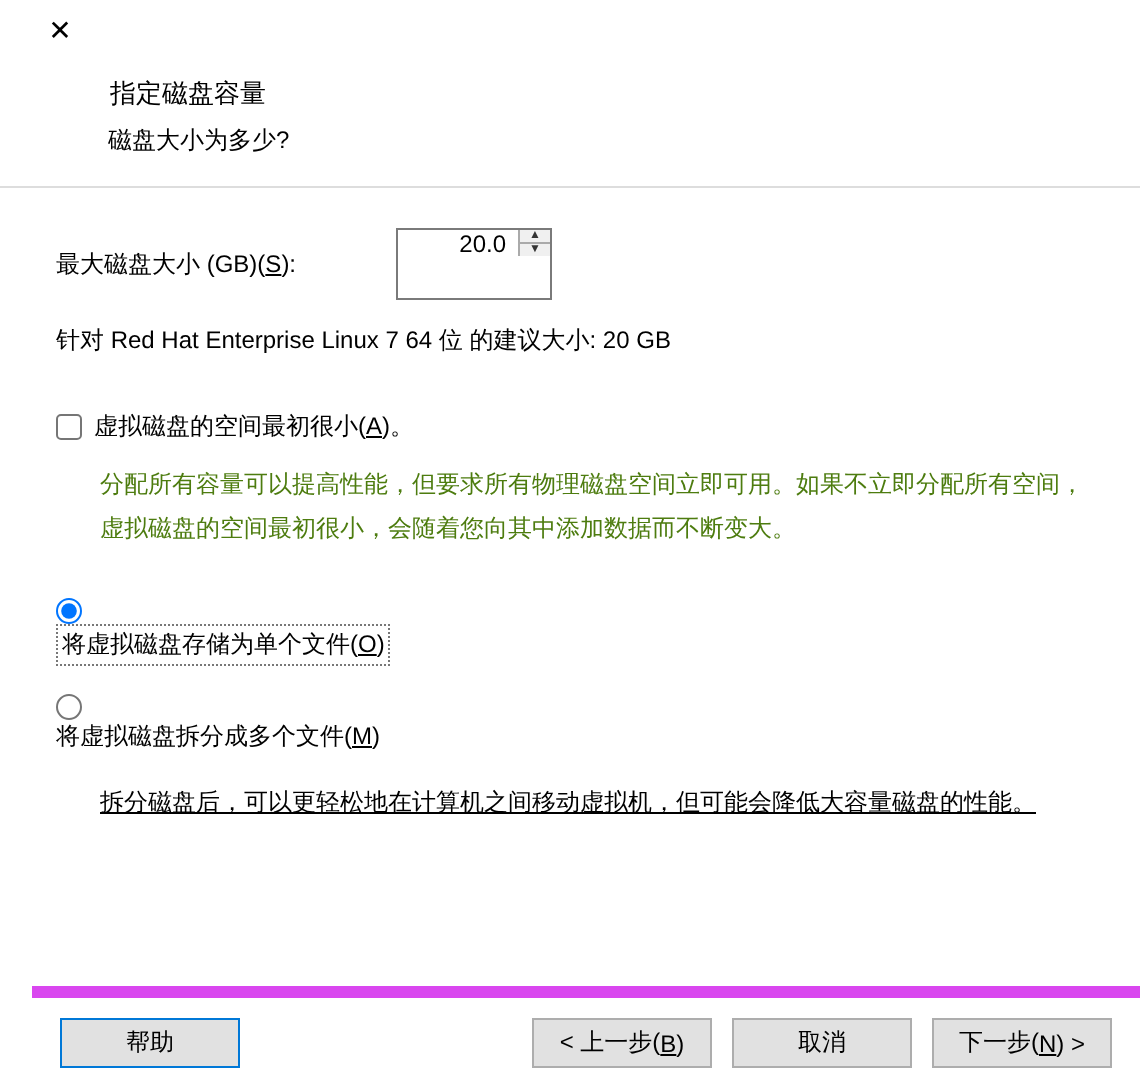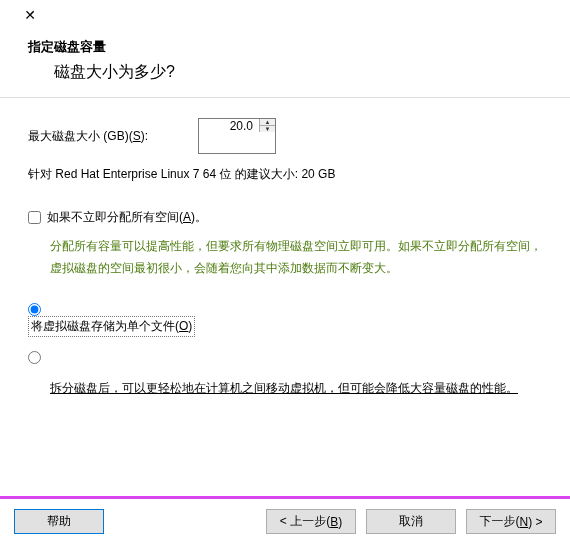--- a/index.html
+++ b/index.html
@@ -29,27 +29,28 @@
       justify-content: center;
       font-size: 14px;
       cursor: pointer;
       font-family: Arial, sans-serif;
     }
     .header {
       padding: 8px 10px 14px 28px;
       background: #fff;
     }
     .header .heading {
-      font-weight: bold;
+      font-weight: normal;
       font-size: 13px;
       margin-bottom: 6px;
+      margin-left: 27px;
     }
     .header .subheading {
       padding-left: 26px;
-      font-size: 16px;
+      font-size: 12px;
     }
     .divider {
       border: none;
       border-top: 1px solid #ddd;
     }
     .content {
       padding: 20px 28px 10px 28px;
     }
     .row-size {
       display: flex;
@@ -122,23 +123,23 @@
     }
     .desc2 {
       padding-left: 22px;
       line-height: 1.8;
       text-decoration: underline;
     }
     .underline-char { text-decoration: underline; }
     .footer {
       position: absolute;
       bottom: 0;
-      left: 0;
+      left: 16px;
       right: 0;
-      border-top: 3px solid #d946ef;
+      border-top: 6px solid #d946ef;
       padding: 10px 14px 12px 14px;
       display: flex;
       align-items: center;
       background: #fff;
     }
     .btn {
       border: 1px solid #adadad;
       background: #e1e1e1;
       height: 25px;
       min-width: 90px;
@@ -184,35 +185,38 @@
         <span class="arrow">▼</span>
       </span>
     </span>
   </div>
 
   <div class="recommend">针对 Red Hat Enterprise Linux 7 64 位 的建议大小: 20 GB</div>
 
   <label class="checkbox-row">
     <input type="checkbox" style="">
     <span>
-      <span>如果不立即分配所有空间(</span><span class="underline-char">A</span><span>)。</span>
+      <span>虚拟磁盘的空间最初很小(</span><span class="underline-char">A</span><span>)。</span>
     </span>
   </label>
 
   <div class="desc">分配所有容量可以提高性能，但要求所有物理磁盘空间立即可用。如果不立即分配所有空间，虚拟磁盘的空间最初很小，会随着您向其中添加数据而不断变大。</div>
 
   <div class="radio-group">
     <label class="radio-row">
       <input type="radio" name="store" checked="" style="">
       <span class="radio-selected-label">
         <span>将虚拟磁盘存储为单个文件(</span><span class="underline-char">O</span><span>)</span>
       </span>
     </label>
     <label class="radio-row">
       <input type="radio" name="store" style="">
+      <span>
+        <span>将虚拟磁盘拆分成多个文件(</span><span class="underline-char">M</span><span>)</span>
+      </span>
     </label>
     <div class="desc2">拆分磁盘后，可以更轻松地在计算机之间移动虚拟机，但可能会降低大容量磁盘的性能。</div>
   </div>
 
 </div>
 
 <div class="footer">
   <button class="btn primary">
     <span>帮助</span>
   </button>

